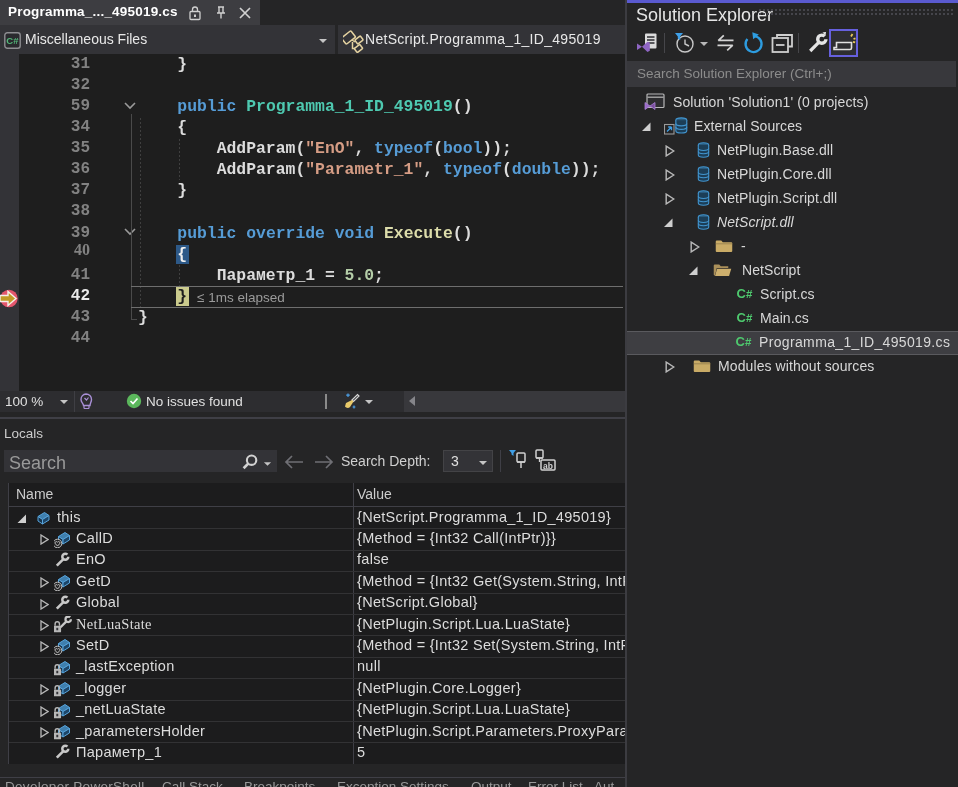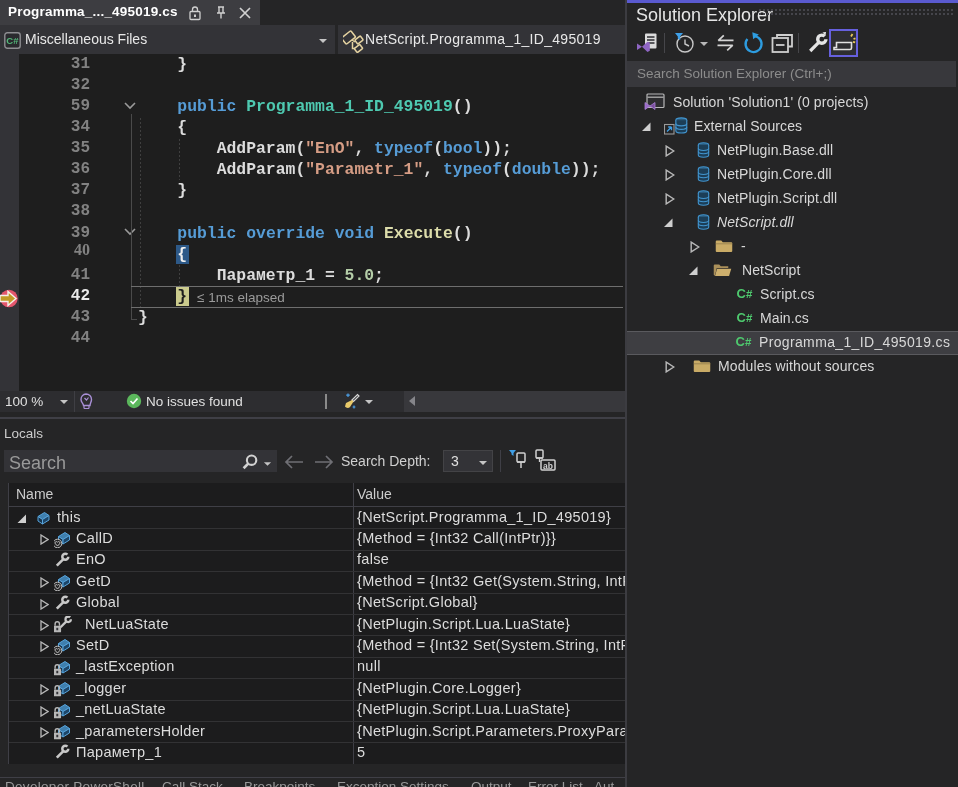--- a/index.html
+++ b/index.html
@@ -305,21 +305,21 @@
             <div class="vl">{NetScript.Global}</div>
           </div>
       <div class="lrow" style="top:131.0px;">
             <svg class="abs" style="left:31px;top:6px;" width="9" height="11" viewBox="0 0 9 11">
               <use href="#expc"></use>
             </svg>
             <svg class="abs" style="left:45px;top:2px;" width="18" height="18" viewBox="0 0 18 18">
               <use href="#wrench" transform="translate(4,-1) scale(0.9)"></use>
               <use href="#lockb" transform="translate(-1,4) scale(0.95)"></use>
             </svg>
-            <div class="nm" style="left:76px;">NetLuaState</div>
+            <div class="nm" style="left:67px;font-family:Liberation Serif, serif;">NetLuaState</div>
             <div class="vl">{NetPlugin.Script.Lua.LuaState}</div>
           </div>
       <div class="lrow" style="top:152.39999999999998px;">
             <svg class="abs" style="left:31px;top:6px;" width="9" height="11" viewBox="0 0 9 11">
               <use href="#expc"></use>
             </svg>
             <svg class="abs" style="left:45px;top:2px;" width="18" height="18" viewBox="0 0 18 18">
               <use href="#cube" transform="translate(2,0)"></use>
               <use href="#heartb" transform="translate(-1,5)"></use>
             </svg>

